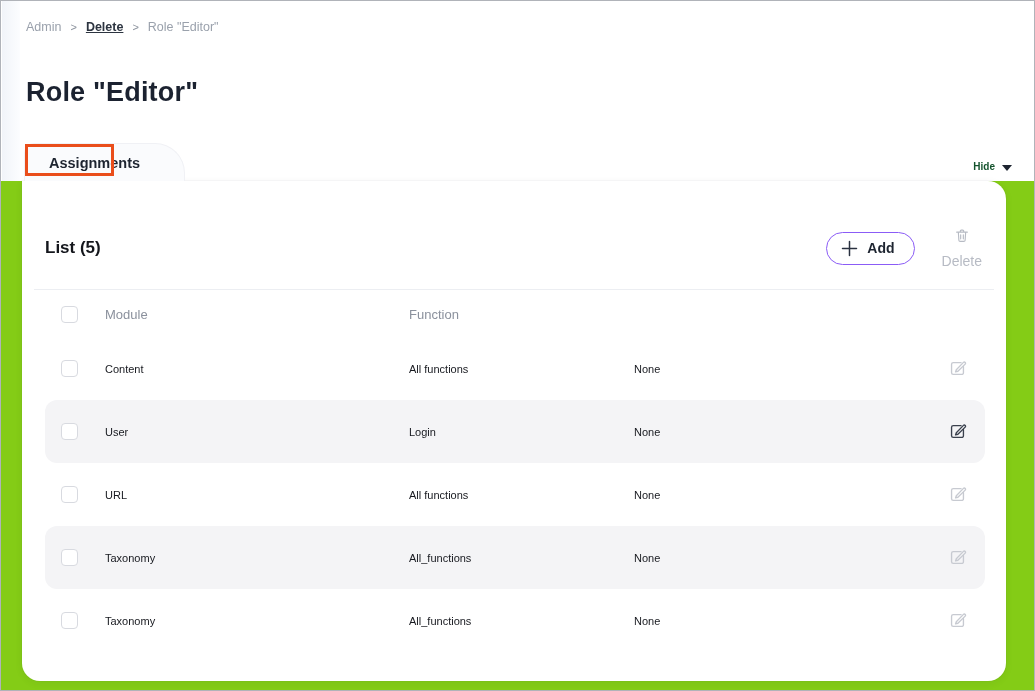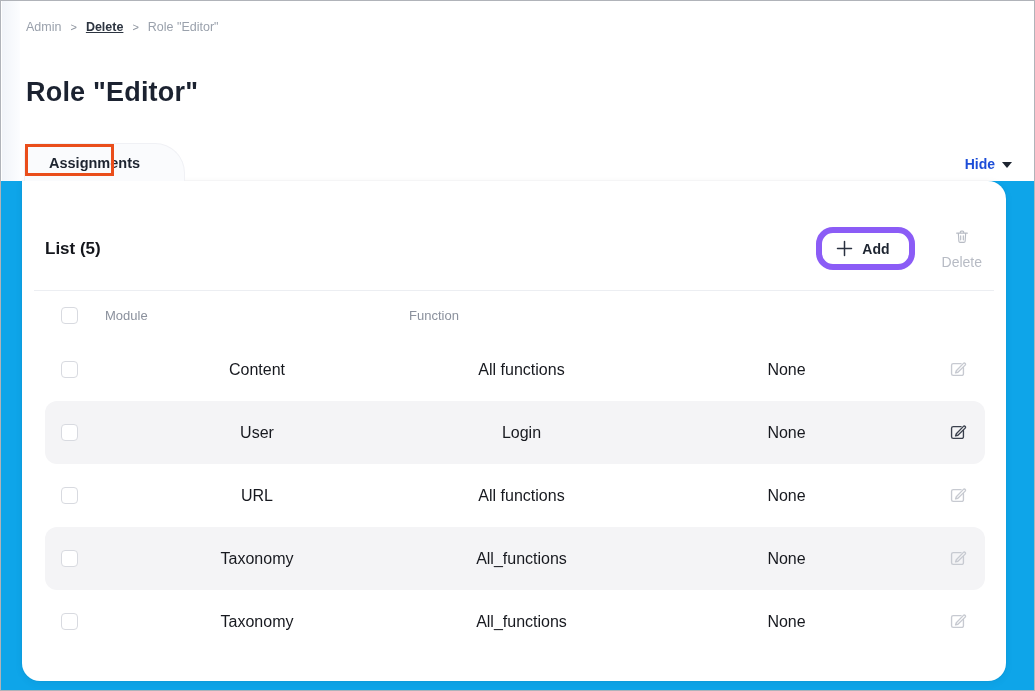--- a/index.html
+++ b/index.html
@@ -30,53 +30,53 @@
     font-size: 14.5px; font-weight: 600; color: #1d2430;
     border-radius: 10px 30px 0 0;
     cursor: pointer; position: relative;
   }
   .tab-active { background: #ffffff; padding: 0 30px 0 22px; }
   .tab-inactive { background: #fafbfd; border: 1px solid #f0f1f5; border-bottom: none; padding: 0 44px 0 24px; }
   .annotation-box {
     position: absolute; left: 24px; top: 1px; width: 89px; height: 32px;
     border: 3px solid #EA4E1B; pointer-events: none; z-index: 6;
   }
-  .hide-toggle { margin-left: auto; display: flex; align-items: center; gap: 7px; padding-bottom: 9px; font-size: 14px; font-weight: 600; color: #1d4ed8; cursor: pointer; }
+  .hide-toggle { margin-left: auto; display: flex; align-items: center; gap: 7px; padding-bottom: 9px; font-size: 10px; font-weight: 600; color: #14532d; cursor: pointer; }
   .caret-down { width: 0; height: 0; border-left: 5px solid transparent; border-right: 5px solid transparent; border-top: 6px solid #1d2430; margin-top: 2px; }
 
-  .content-area { position: relative; background: #0ea5e9; height: 511px; z-index: 0; }
+  .content-area { position: relative; background: #84cc16; height: 511px; z-index: 0; }
   .card {
     position: relative; margin-left: 21px; width: 984px; height: 500px;
     background: #ffffff; border-radius: 0 18px 18px 18px;
     box-shadow: 0 2px 8px rgba(25,35,55,.06), 0 0 0 1px rgba(25,35,55,.028);
   }
   .list-header { display: flex; align-items: center; padding: 46px 24px 0 23px; }
   .list-title { font-size: 17px; font-weight: 700; color: #14161c; }
   .actions { margin-left: auto; display: flex; align-items: center; gap: 27px; }
   .btn-add {
     display: flex; align-items: center; gap: 9px;
     padding: 7px 19px 7px 14px; background: #fff;
-    border: 6px solid #8b5cf6; border-radius: 17px;
+    border: 1px solid #8b5cf6; border-radius: 17px;
     font-family: inherit; font-size: 14px; font-weight: 700; color: #1d2430; cursor: pointer;
   }
   .btn-delete {
     display: flex; align-items: center; gap: 9px; background: none; border: none;
     font-family: inherit; font-size: 14px; font-weight: 500; color: #b7bbc4; cursor: default; padding: 0; flex-direction: column;
   }
   .divider { height: 1px; background: #eceef2; margin: 20px 12px 0 12px; }
 
   .table { padding: 0 21px 0 23px; margin-top: 2px; }
   .thead, .row {
     display: grid;
     grid-template-columns: 44px 304px 225px 1fr 28px;
     align-items: center;
     padding: 0 18px 0 16px;
   }
   .thead { height: 45px; font-size: 13px; color: #8b919d; }
-  .row { height: 63px; border-radius: 12px; font-size: 16px; color: #17191f; text-align: center; }
+  .row { height: 63px; border-radius: 12px; font-size: 11px; color: #17191f; }
   .row:nth-child(odd) { background: #f4f4f6; }
   .checkbox {
     width: 17px; height: 17px; border: 1px solid #d8dae0; border-radius: 4px;
     background: #fff; cursor: pointer; display: inline-block;
   }
   .edit-btn { background: none; border: none; padding: 0; display: flex; justify-content: flex-end; color: #c7cad1; cursor: pointer; }
   .edit-btn.active { color: #3a404d; }
   .edit-btn svg { display: block; }
   .icon-plus { color: #2a3140; }
 </style>

